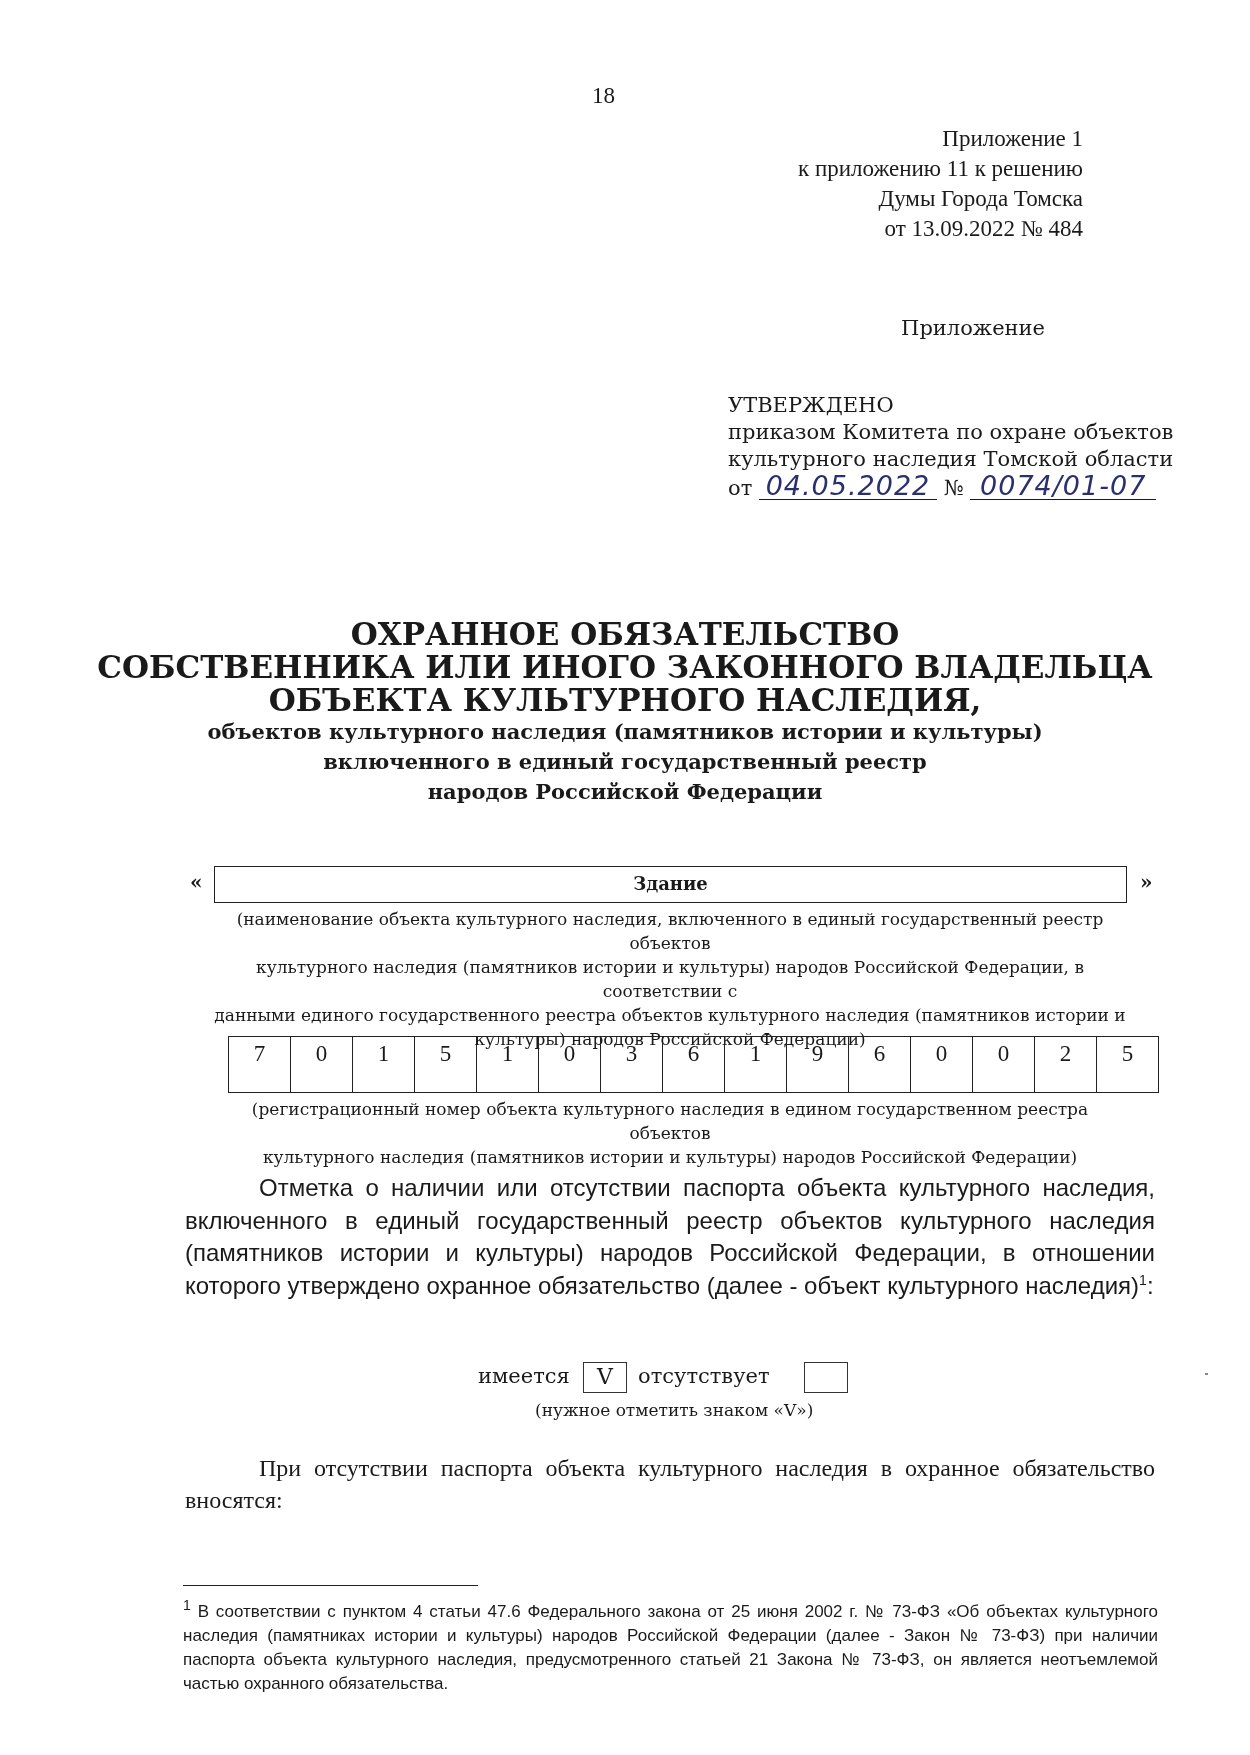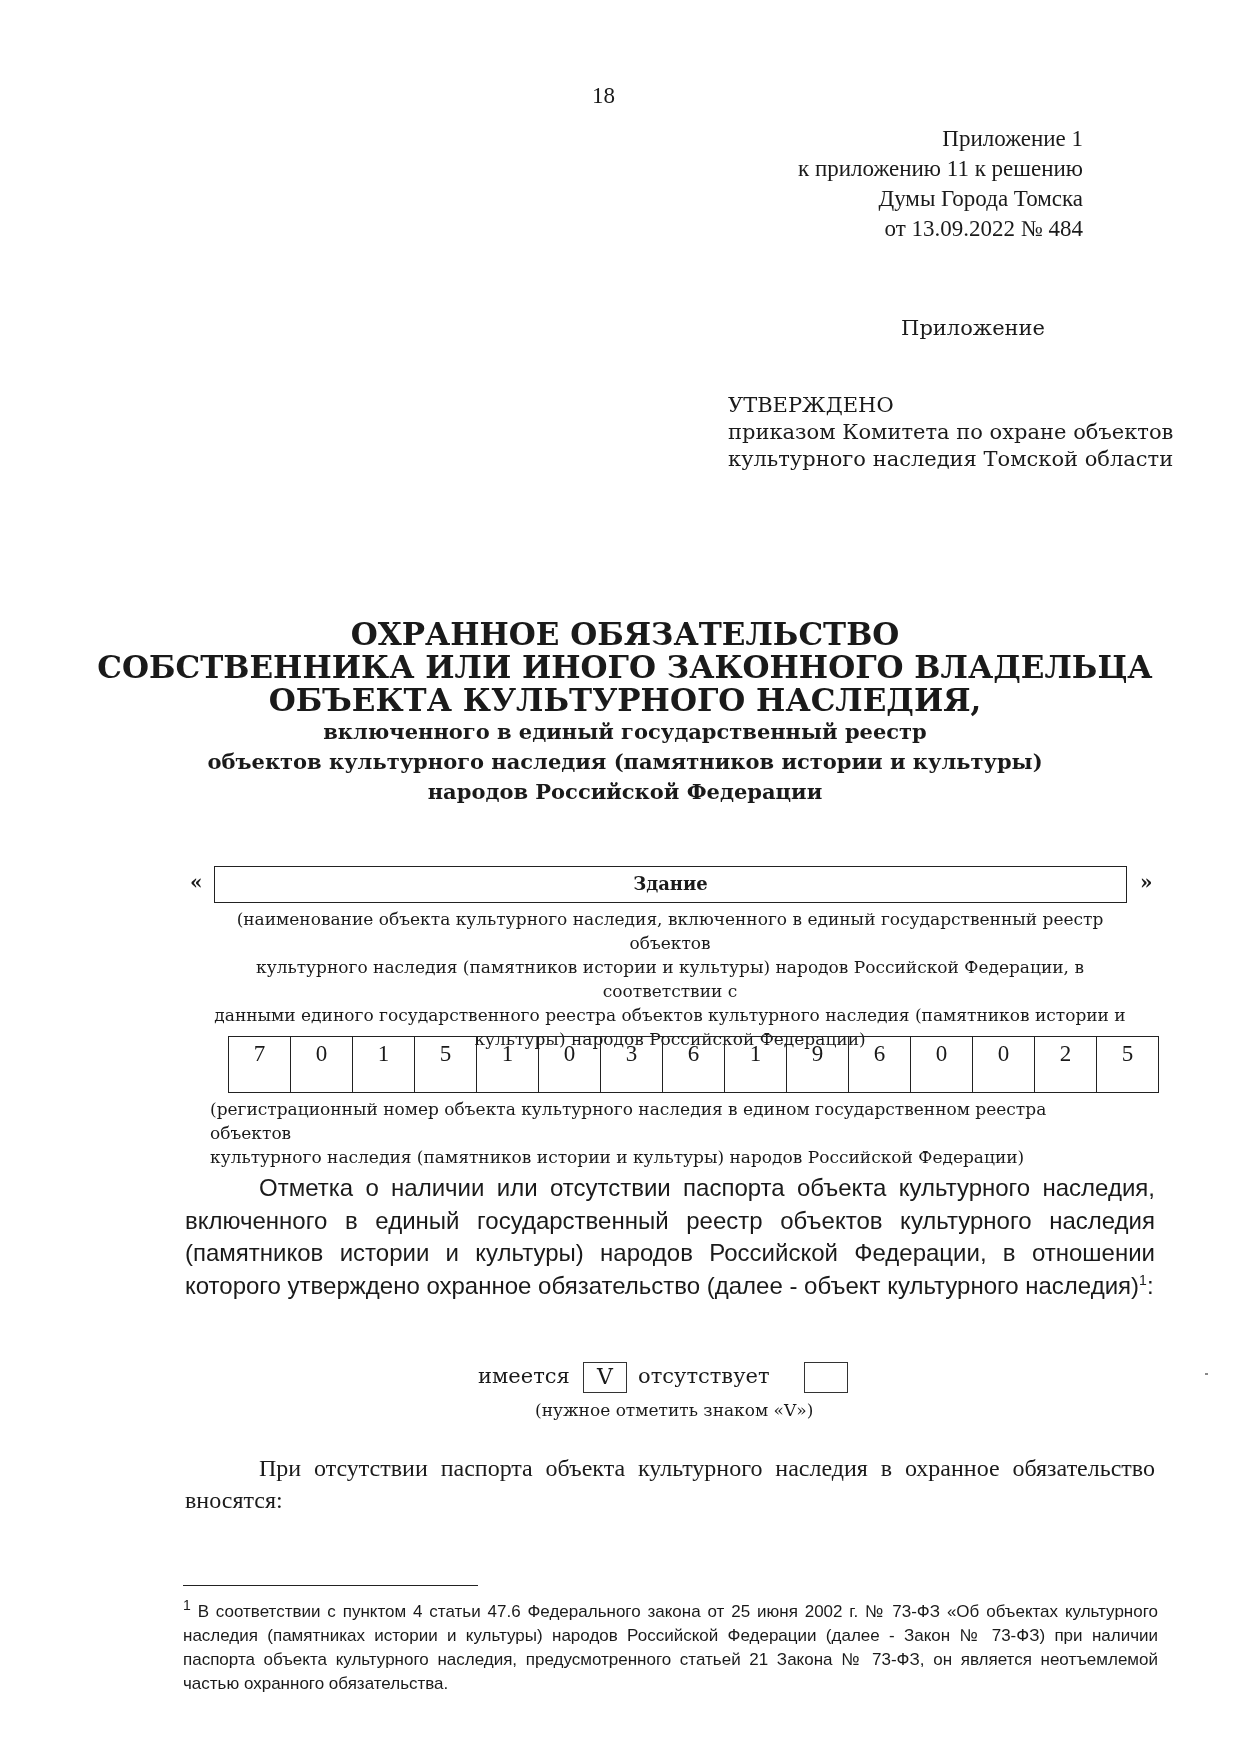--- a/index.html
+++ b/index.html
@@ -31,21 +31,21 @@
 
   #quote-open { left: 190px; top: 870px; font-size: 20px; font-weight: bold; }
   #quote-close { left: 1140px; top: 870px; font-size: 20px; font-weight: bold; }
   #name-box { left: 214px; top: 866px; width: 913px; height: 37px; border: 1.5px solid #222;
               box-sizing: border-box; text-align: center; font-size: 18px; font-weight: bold; line-height: 34px; }
   #name-caption { left: 210px; width: 920px; top: 907px; text-align: center; font-size: 17px; line-height: 24px; }
 
   #reg-table { left: 228px; top: 1036px; border-collapse: collapse; }
   #reg-table td { width: 62px; height: 56px; border: 1.5px solid #222; text-align: center;
                   vertical-align: top; font-size: 23px; padding: 4px 0 0 0; box-sizing: border-box; }
-  #reg-caption { left: 210px; width: 920px; top: 1097px; font-size: 17px; line-height: 24px; }
+  #reg-caption { left: 210px; width: 920px; top: 1097px; text-align: center; font-size: 17px; line-height: 24px; }
 
   #para1 { left: 185px; top: 1172px; width: 970px; font-size: 24px; line-height: 32.5px; text-align: justify; }
   #para1 .indent { display: inline-block; width: 74px; }
   sup { font-size: 14px; line-height: 0; }
 
   #presence { left: 0; width: 1250px; top: 1360px; }
   #presence-row { position: absolute; left: 478px; top: 0; height: 36px; font-size: 21px; white-space: nowrap; }
   .chk { position: absolute; top: 2px; width: 44px; height: 31px; border: 1.5px solid #333; box-sizing: border-box;
          text-align: center; font-size: 22px; line-height: 28px; }
   #has-box { left: 105px; }
@@ -72,28 +72,34 @@
   <div>Думы Города Томска</div>
   <div>от 13.09.2022 № 484</div>
 </div>
 
 <div id="appendix-label" class="abs sans" style="transform: translateX(-100%);">Приложение</div>
 
 <div id="approved" class="abs sans">
   <div class="line">УТВЕРЖДЕНО</div>
   <div class="line just">приказом Комитета по охране объектов</div>
   <div class="line">культурного наследия Томской области</div>
+  <div class="line">
+    <span>от</span>
+    <span id="approved-date" class="hand-field">04.05.2022</span>
+    <span>№</span>
+    <span id="approved-number" class="hand-field">0074/01-07</span>
+  </div>
 </div>
 
 <div id="title" class="abs sans">
   <div class="big">ОХРАННОЕ ОБЯЗАТЕЛЬСТВО</div>
   <div class="big">СОБСТВЕННИКА ИЛИ ИНОГО ЗАКОННОГО ВЛАДЕЛЬЦА</div>
   <div class="big">ОБЪЕКТА КУЛЬТУРНОГО НАСЛЕДИЯ,</div>
+  <div class="small">объектов культурного наследия (памятников истории и культуры)</div>
   <div class="small">включенного в единый государственный реестр</div>
-  <div class="small">объектов культурного наследия (памятников истории и культуры)</div>
   <div class="small">народов Российской Федерации</div>
 </div>
 
 <div id="quote-open" class="abs sans">«</div>
 <div id="name-box" class="abs sans">Здание</div>
 <div id="quote-close" class="abs sans">»</div>
 <div id="name-caption" class="abs sans">
   <div>(наименование объекта культурного наследия, включенного в единый государственный реестр объектов</div>
   <div>культурного наследия (памятников истории и культуры) народов Российской Федерации, в соответствии с</div>
   <div>данными единого государственного реестра объектов культурного наследия (памятников истории и</div>

